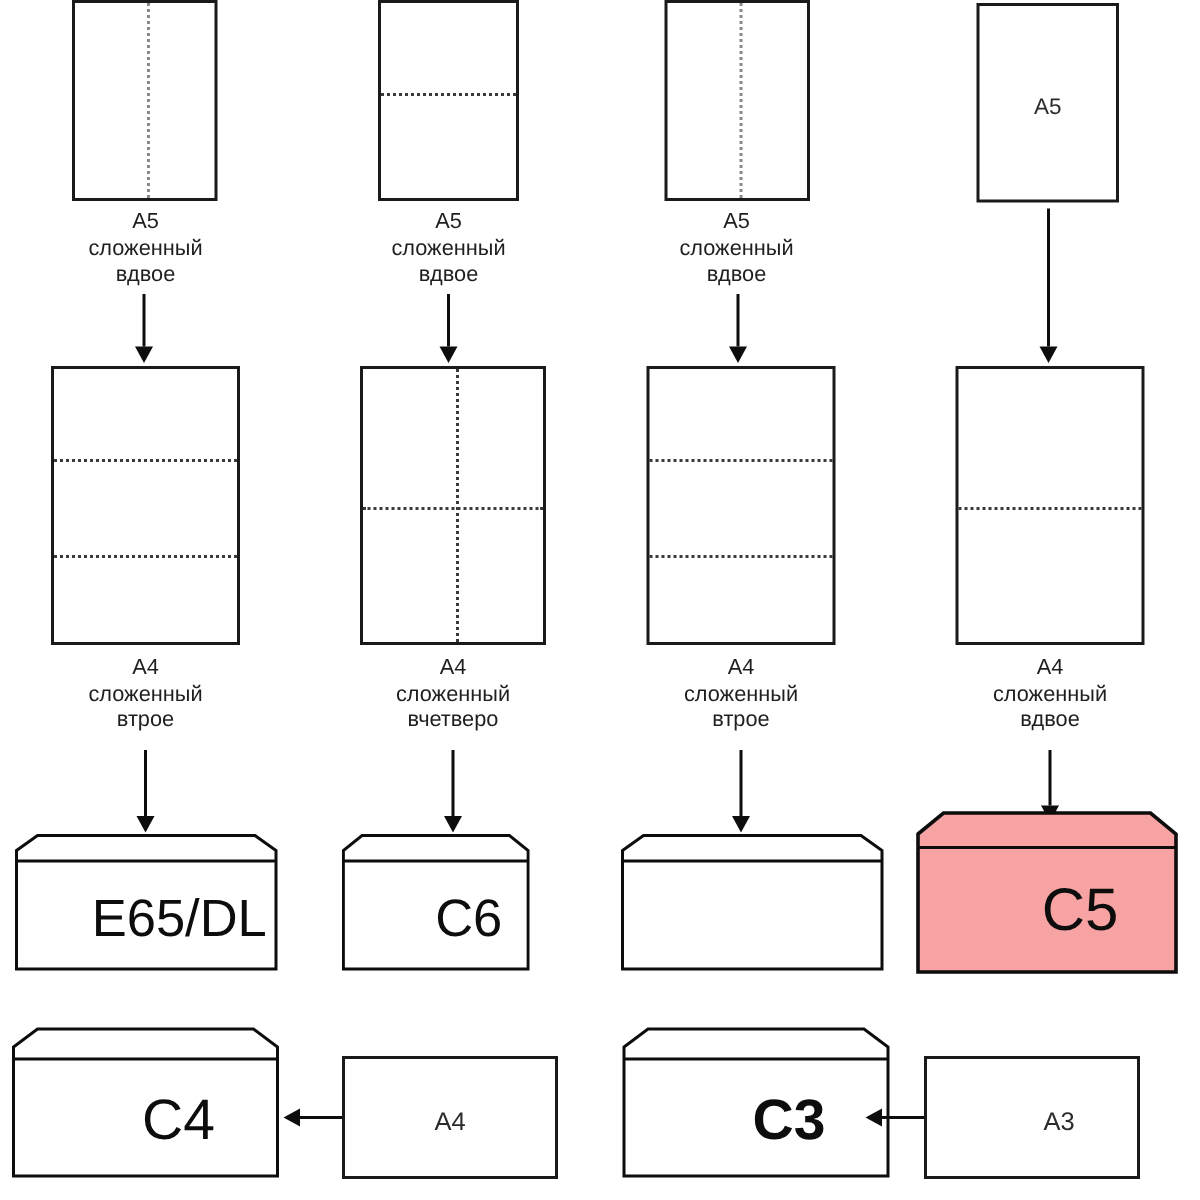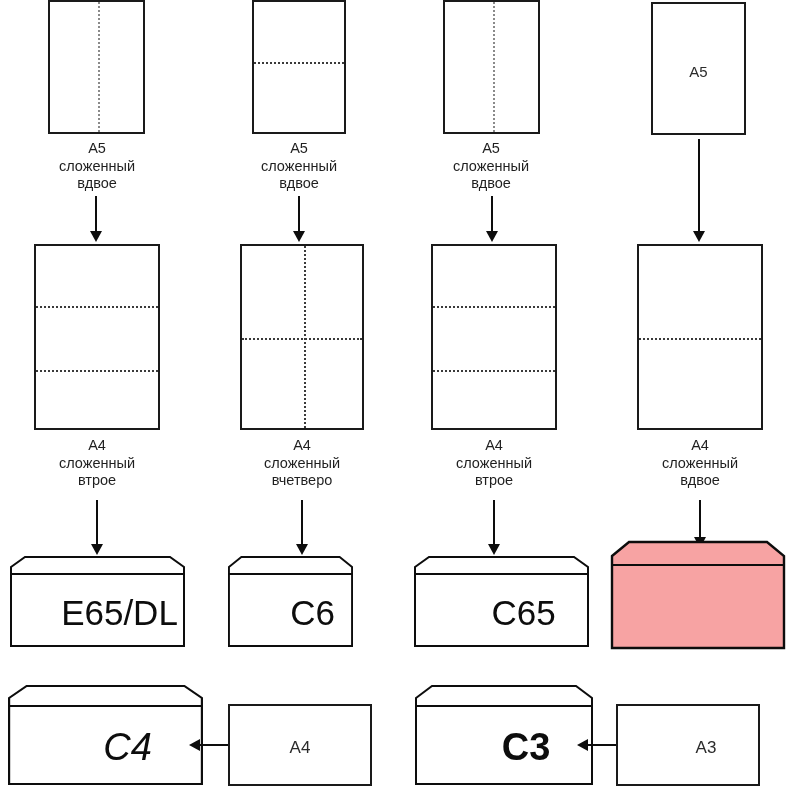--- a/index.html
+++ b/index.html
@@ -251,31 +251,31 @@
       <line x1="1" y1="19" x2="130" y2="19" stroke="#0d0d0d" stroke-width="2"></line>
     </svg>
     <div class="env-text" style="top:40px; font-size:35px;">C6</div>
   </div>
 
   <div class="envelope" style="left:414px; top:555px; width:175px; height:93px;">
     <svg viewBox="0 0 175 93" preserveAspectRatio="none">
       <polygon points="1,12 15,2 160,2 174,12 174,91 1,91" fill="#ffffff" stroke="#0d0d0d" stroke-width="2" stroke-linejoin="miter"></polygon>
       <line x1="1" y1="19" x2="174" y2="19" stroke="#0d0d0d" stroke-width="2"></line>
     </svg>
-    <div class="env-text" style="top:40px; font-size:35px;">C65</div>
   </div>
 
   <div class="envelope" style="left:611px; top:540px; width:174px; height:110px;">
     <svg viewBox="0 0 174 110" preserveAspectRatio="none">
       <polygon points="1,16 18,2 156,2 173,16 173,108 1,108" fill="#F7A3A3" stroke="#0d0d0d" stroke-width="2.4" stroke-linejoin="miter"></polygon>
       <line x1="1" y1="25" x2="173" y2="25" stroke="#0d0d0d" stroke-width="2"></line>
     </svg>
-  </div>
-
-  <div class="envelope" style="left:8px; top:684px; width:195px; height:102px;font-style:italic;">
+    <div class="env-text" style="top:47px; font-size:40px;">C5</div>
+  </div>
+
+  <div class="envelope" style="left:8px; top:684px; width:178px; height:102px;">
     <svg viewBox="0 0 178 102" preserveAspectRatio="none">
       <polygon points="1,14 17,2 161,2 177,14 177,100 1,100" fill="#ffffff" stroke="#0d0d0d" stroke-width="2" stroke-linejoin="miter"></polygon>
       <line x1="1" y1="22" x2="177" y2="22" stroke="#0d0d0d" stroke-width="2"></line>
     </svg>
     <div class="env-text" style="top:44px; font-size:38px;">C4</div>
   </div>
 
   <div class="arrow-left" style="left:189px; top:745px; width:39px;">
     <div class="shaft" style="width:30px;"></div>
     <div class="head"></div>

